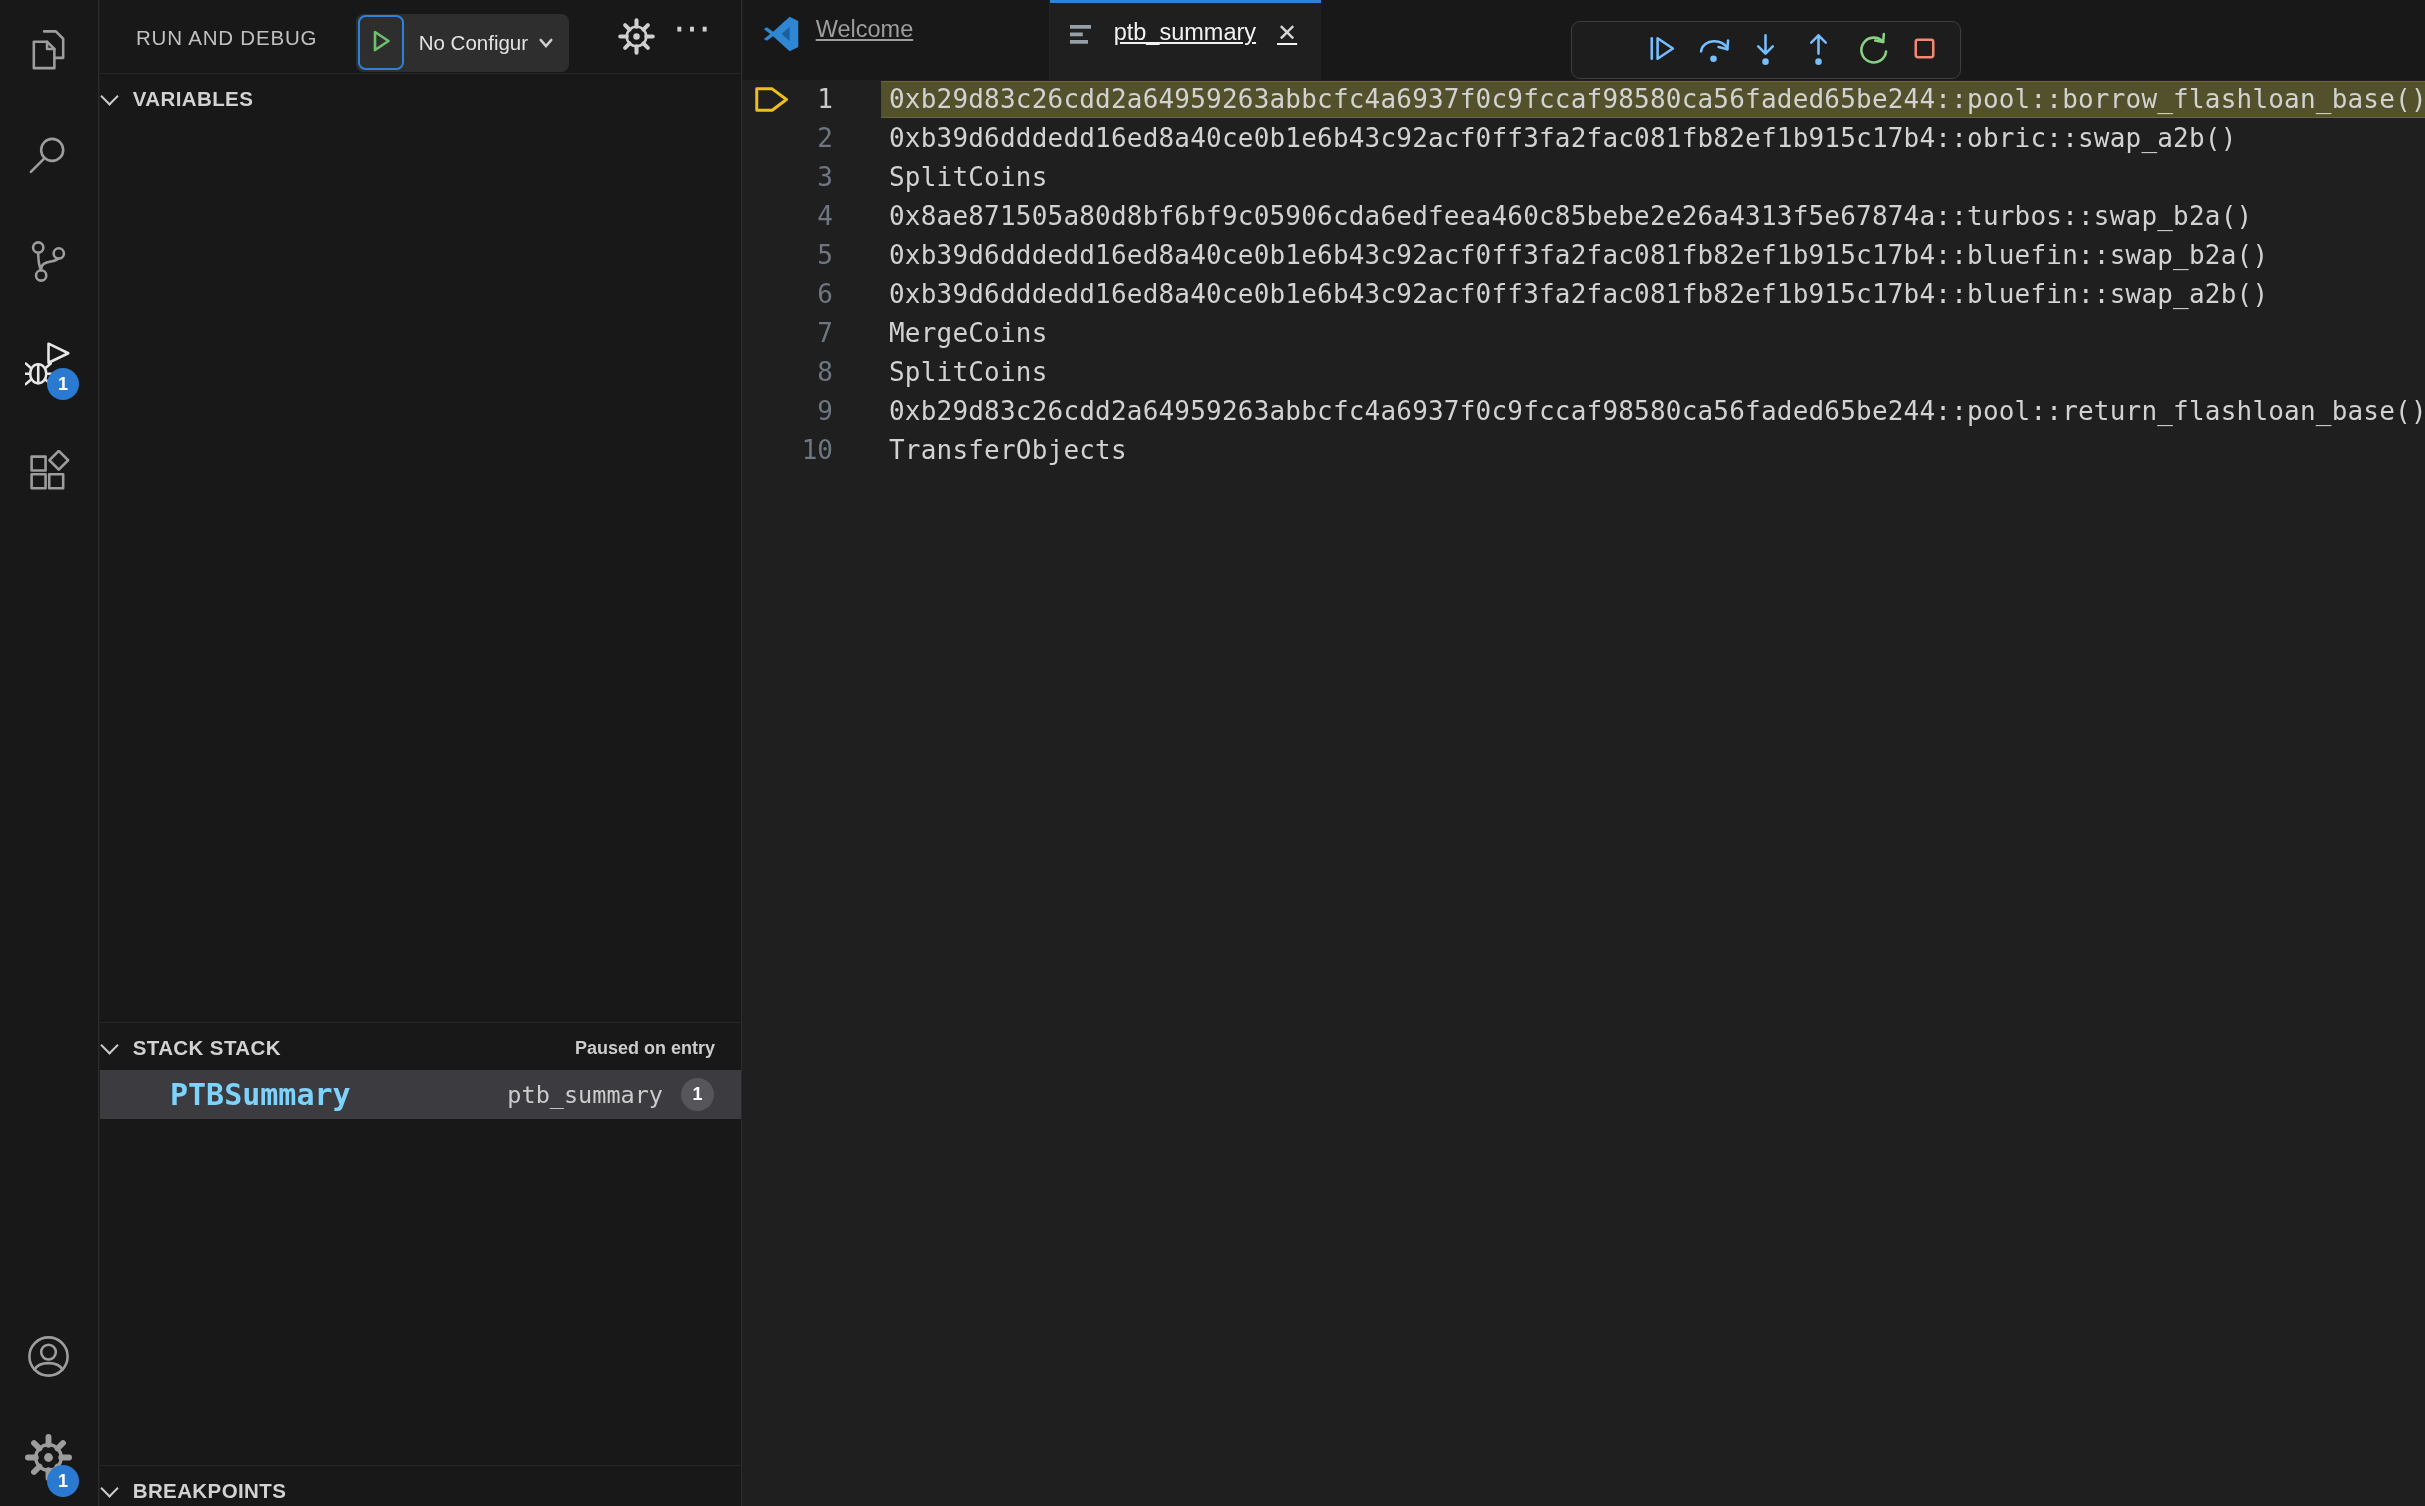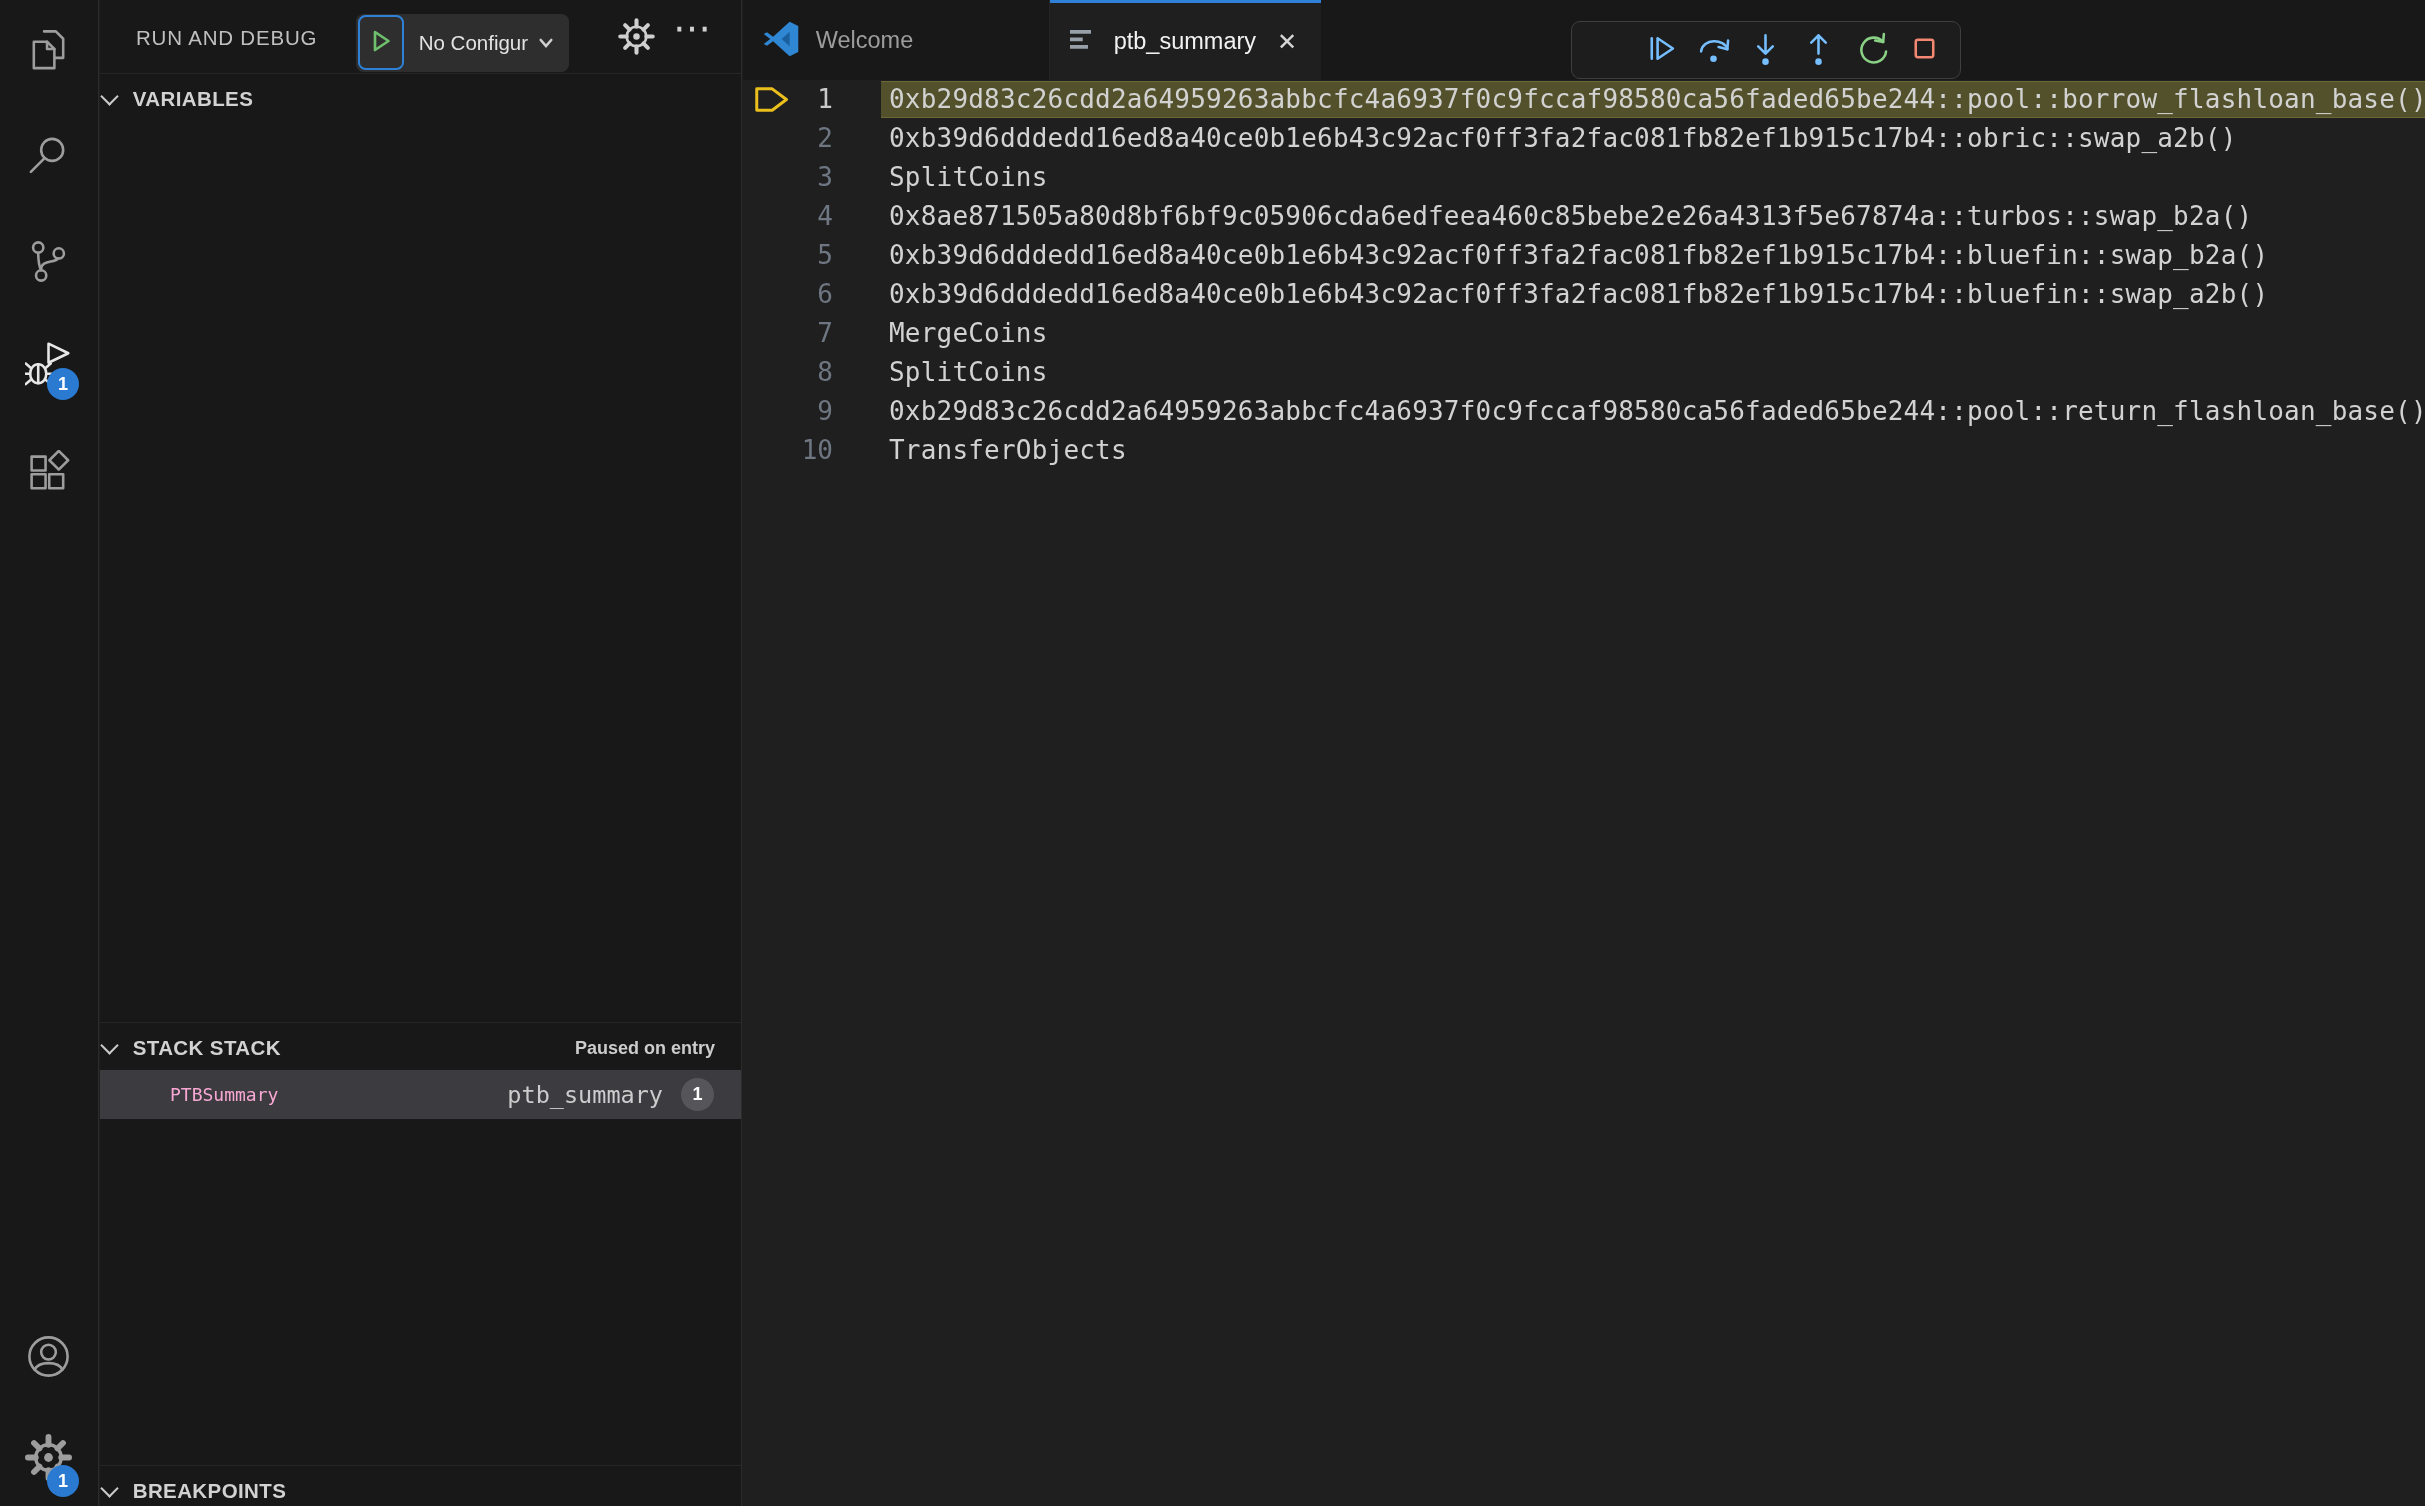--- a/index.html
+++ b/index.html
@@ -37,30 +37,30 @@
 
   .section { position:absolute; left:0; right:0; border-top:1.5px solid #262626; }
   .sec-head { height:50px; display:flex; align-items:center; padding-left:3px; }
   .chev { width:13px; height:13px; border-right:2.3px solid #cbcbcb; border-bottom:2.3px solid #cbcbcb;
           transform:rotate(45deg); margin:-6px 16.7px 0 0; flex:none; }
   .sec-label { font-size:20.5px; font-weight:700; color:#d2d2d2; letter-spacing:0.4px; white-space:nowrap; }
   .sec-status { margin-left:auto; margin-right:26px; font-size:18px; font-weight:700; color:#cccccc; }
 
   .frame-row { position:absolute; top:47px; left:0; right:0; height:49px; background:#3b3b40;
                display:flex; align-items:center; font-family:"DejaVu Sans Mono", monospace; }
-  .frame-name { margin-left:70px; font-size:18px; color:#f9a8d4; }
+  .frame-name { margin-left:70px; font-size:30px; color:#7dd3fc;font-weight:bold; }
   .frame-src  { margin-left:auto; font-size:23.5px; color:#cccccc; }
   .frame-badge { width:33px; height:33px; border-radius:50%; background:#55555a; color:#ffffff;
                  font-size:18px; font-weight:700; display:flex; align-items:center; justify-content:center;
                  margin:0 27px 0 18px; font-family:"Liberation Sans", sans-serif; }
 
   
   .editor { position:absolute; left:743px; top:0; right:0; bottom:0; background:#1f1f1f; }
   .tabs { position:absolute; top:0; left:0; right:0; height:80px; background:#181818; display:flex; }
-  .tab { display:flex; align-items:center; padding:4px 20px; position:relative; height:80px; }
+  .tab { display:flex; align-items:flex-start; padding:16px 20px; position:relative; height:80px;text-decoration:underline; }
   .tab.welcome { width:307px; background:#181818; border-right:1.5px solid #242424; color:#9d9d9d; }
   .tab.activetab { width:271px; background:#1f1f1f; color:#f2f2f2; border-top:3.8px solid #2f81d7; }
   .tab-label { font-size:23.5px; margin-left:16.7px; white-space:nowrap; }
   .tab-close { margin-left:21px; font-size:24px; color:#d6d6d6; }
   .vscode-logo { width:36px; height:36px; }
   .listfile-icon { width:27px; height:33px; }
 
   .dbg-toolbar { position:absolute; left:828px; top:21px; width:390px; height:58px;
                  background:#1d1d1d; border:1.5px solid #3e3e3e; border-radius:9px;
                  display:flex; align-items:center; justify-content:space-around; padding:0 9px; z-index:8; }

